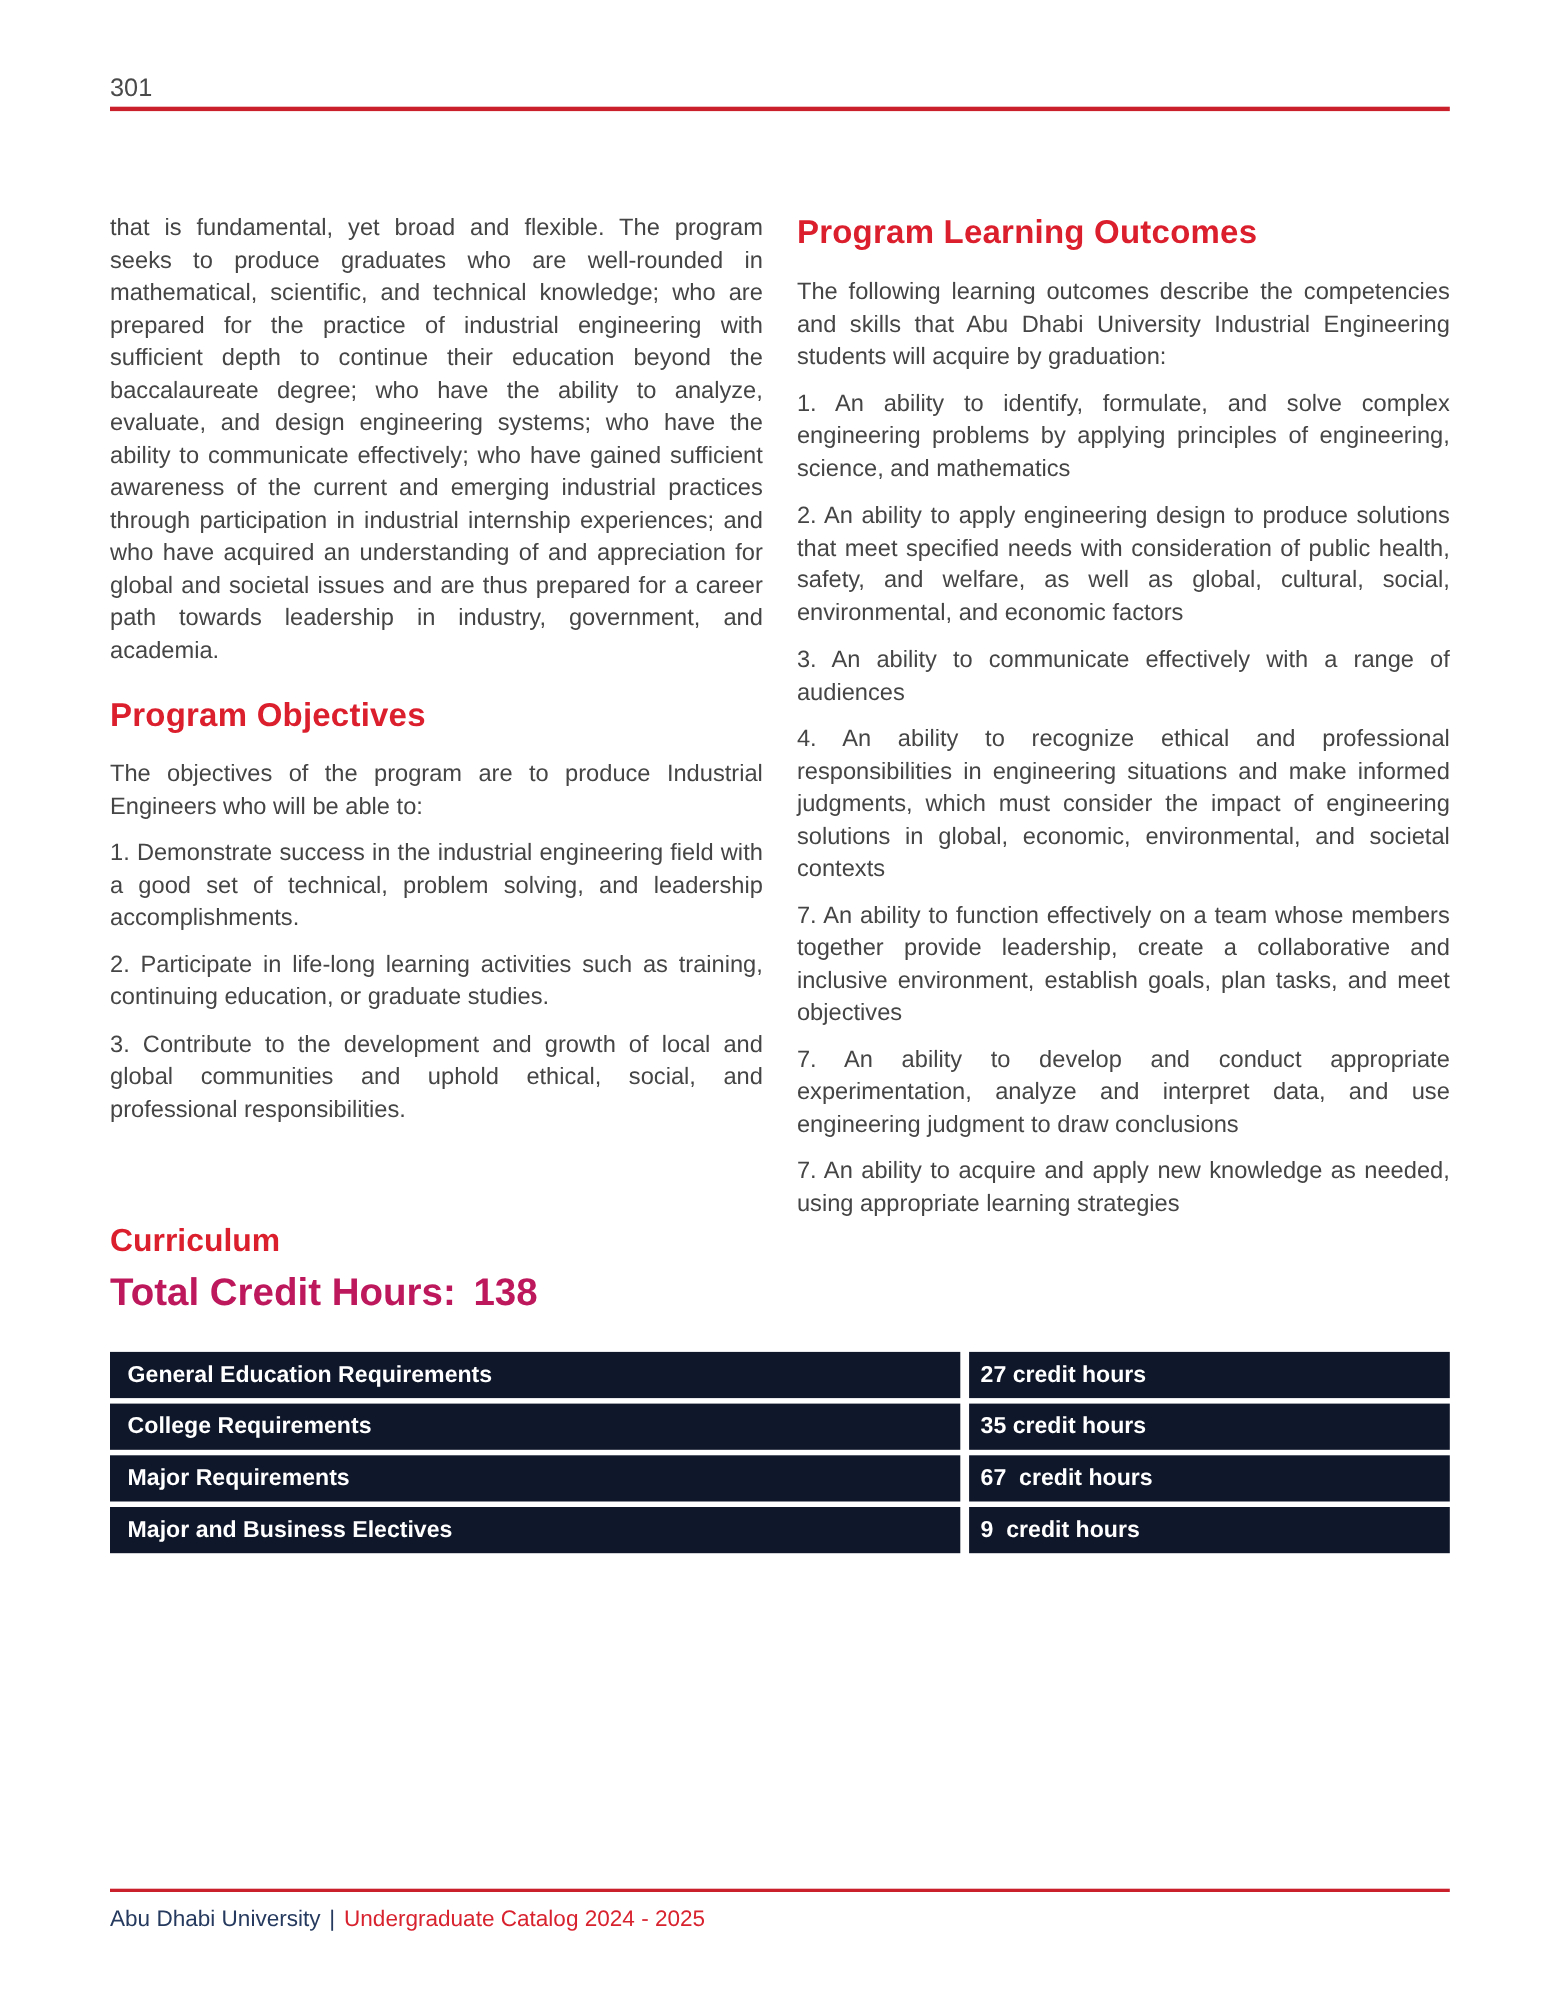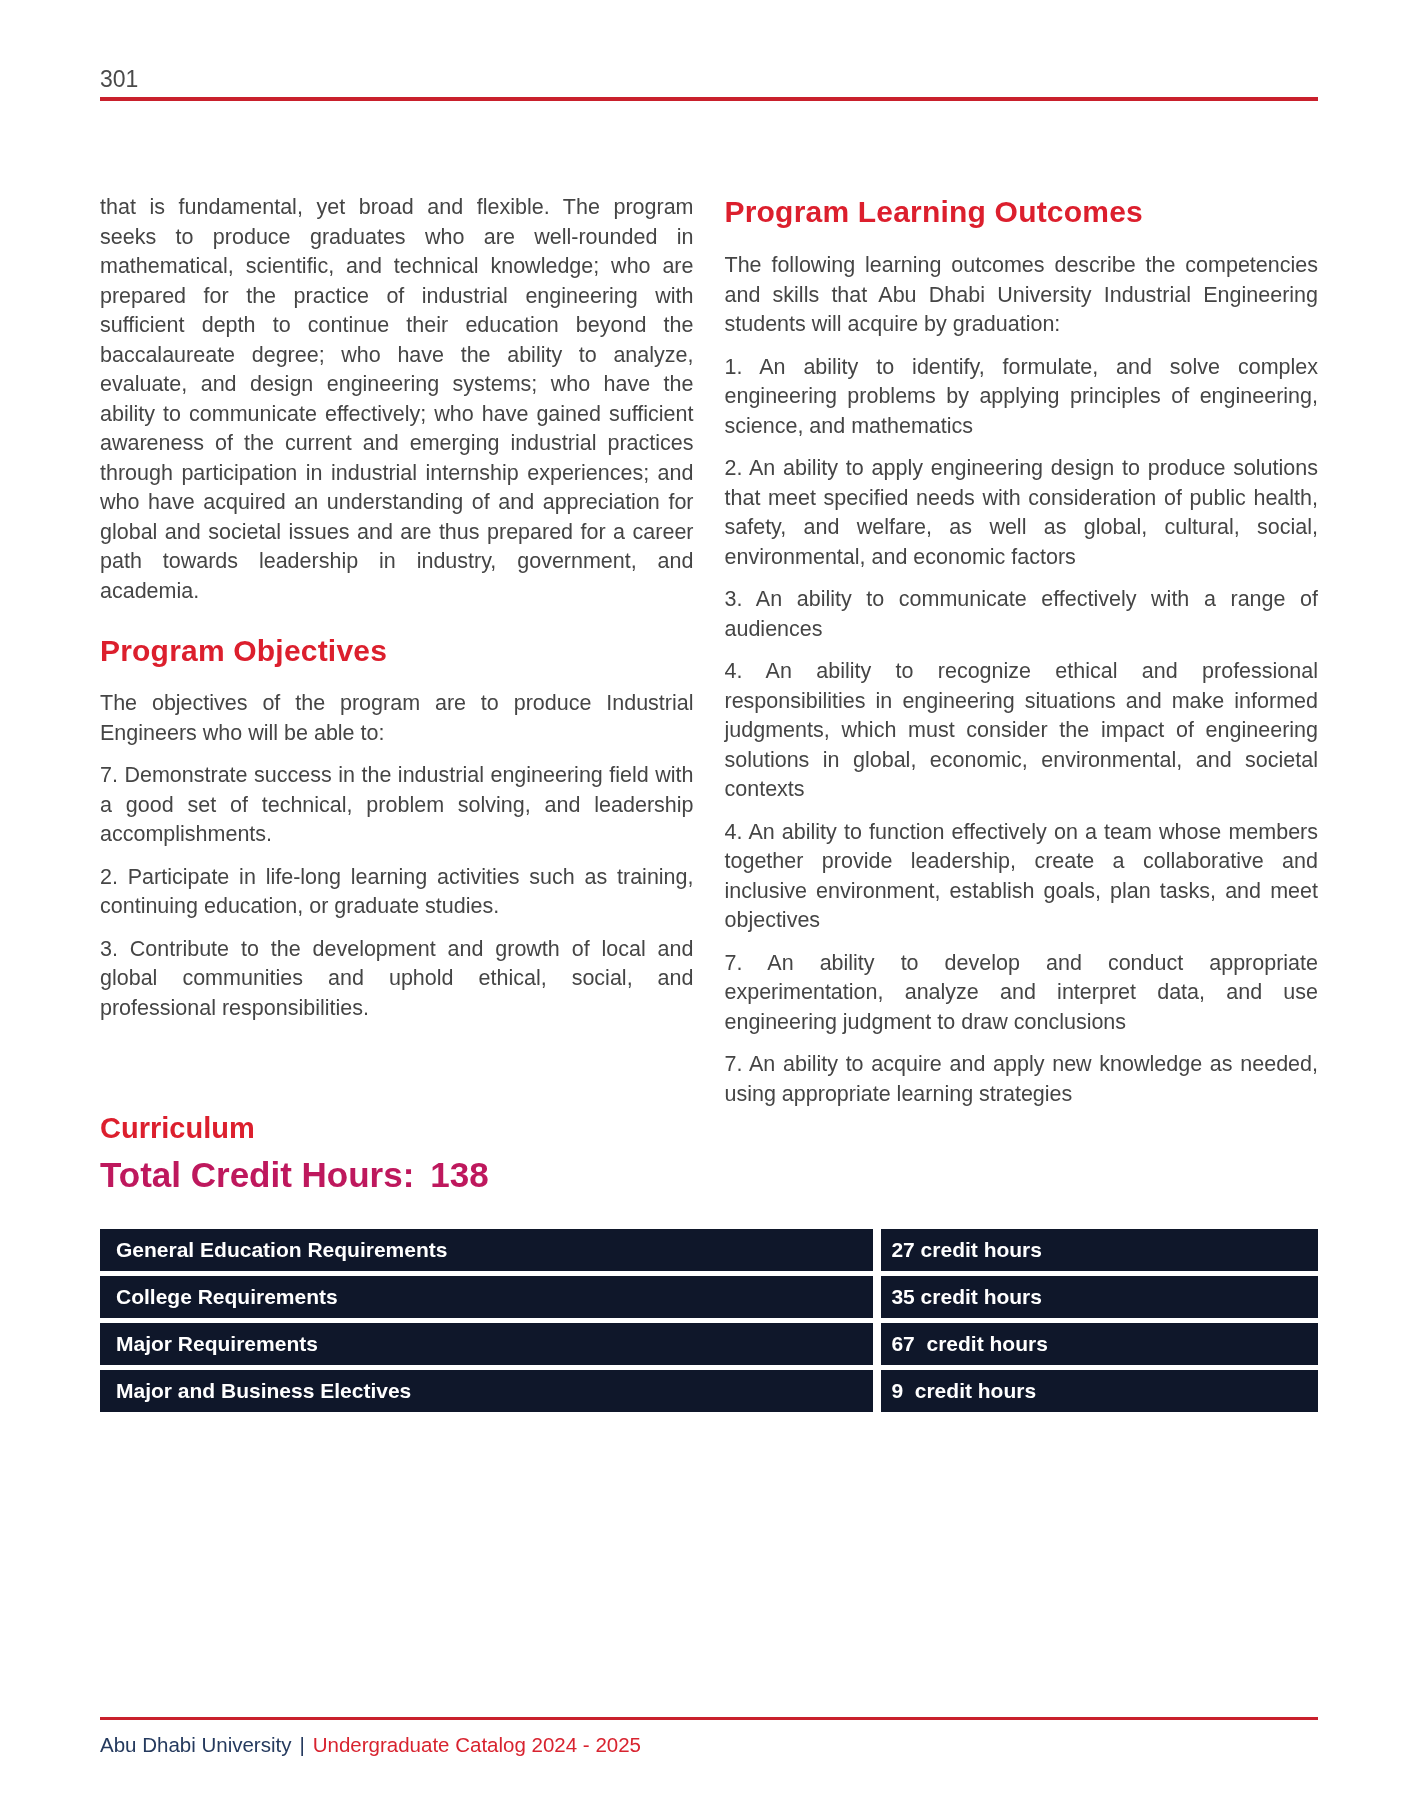--- a/index.html
+++ b/index.html
@@ -128,33 +128,33 @@
     <div class="page-number">301</div>
     <div class="header-rule"></div>
   </header>
 
   <main class="columns">
 
     <section class="col col-left">
       <p class="body-text">that is fundamental, yet broad and flexible. The program seeks to produce graduates who are well-rounded in mathematical, scientific, and technical knowledge; who are prepared for the practice of industrial engineering with sufficient depth to continue their education beyond the baccalaureate degree; who have the ability to analyze, evaluate, and design engineering systems; who have the ability to communicate effectively; who have gained sufficient awareness of the current and emerging industrial practices through participation in industrial internship experiences; and who have acquired an understanding of and appreciation for global and societal issues and are thus prepared for a career path towards leadership in industry, government, and academia.</p>
       <h3 class="section-heading">Program Objectives</h3>
       <p class="body-text">The objectives of the program are to produce Industrial Engineers who will be able to:</p>
-      <p class="body-text">7. Demonstrate success in the industrial engineering field with a good set of technical, problem solving, and leadership accomplishments.</p>
+      <p class="body-text">1. Demonstrate success in the industrial engineering field with a good set of technical, problem solving, and leadership accomplishments.</p>
       <p class="body-text">2.  Participate in life-long learning activities such as training, continuing education, or graduate studies.</p>
       <p class="body-text">3. Contribute to the development and growth of local and global communities and uphold ethical, social, and professional responsibilities.</p>
     </section>
 
     <section class="col col-right">
       <h3 class="section-heading">Program Learning Outcomes</h3>
       <p class="body-text">The following learning outcomes describe the competencies and skills that Abu Dhabi University Industrial Engineering students will acquire by graduation:</p>
       <p class="body-text">1. An ability to identify, formulate, and solve complex engineering problems by applying principles of engineering, science, and mathematics</p>
       <p class="body-text">2. An ability to apply engineering design to produce solutions that meet specified needs with consideration of public health, safety, and welfare, as well as global, cultural, social, environmental, and economic factors</p>
       <p class="body-text">3. An ability to communicate effectively with a range of audiences</p>
       <p class="body-text">4. An ability to recognize ethical and professional responsibilities in engineering situations and make informed judgments, which must consider the impact of engineering solutions in global, economic, environmental, and societal contexts</p>
-      <p class="body-text">4.  An ability to function effectively on a team whose members together provide leadership, create a collaborative and inclusive environment, establish goals, plan tasks, and meet objectives</p>
+      <p class="body-text">7.  An ability to function effectively on a team whose members together provide leadership, create a collaborative and inclusive environment, establish goals, plan tasks, and meet objectives</p>
       <p class="body-text">7. An ability to develop and conduct appropriate experimentation, analyze and interpret data, and use engineering judgment to draw conclusions</p>
       <p class="body-text">7.  An ability to acquire and apply new knowledge as needed, using appropriate learning strategies</p>
     </section>
 
   </main>
 
   <section class="curriculum">
     <h2 class="curriculum-heading">Curriculum</h2>
     <div class="total-hours">
       <span>Total Credit Hours:</span><span class="total-value">138</span>

